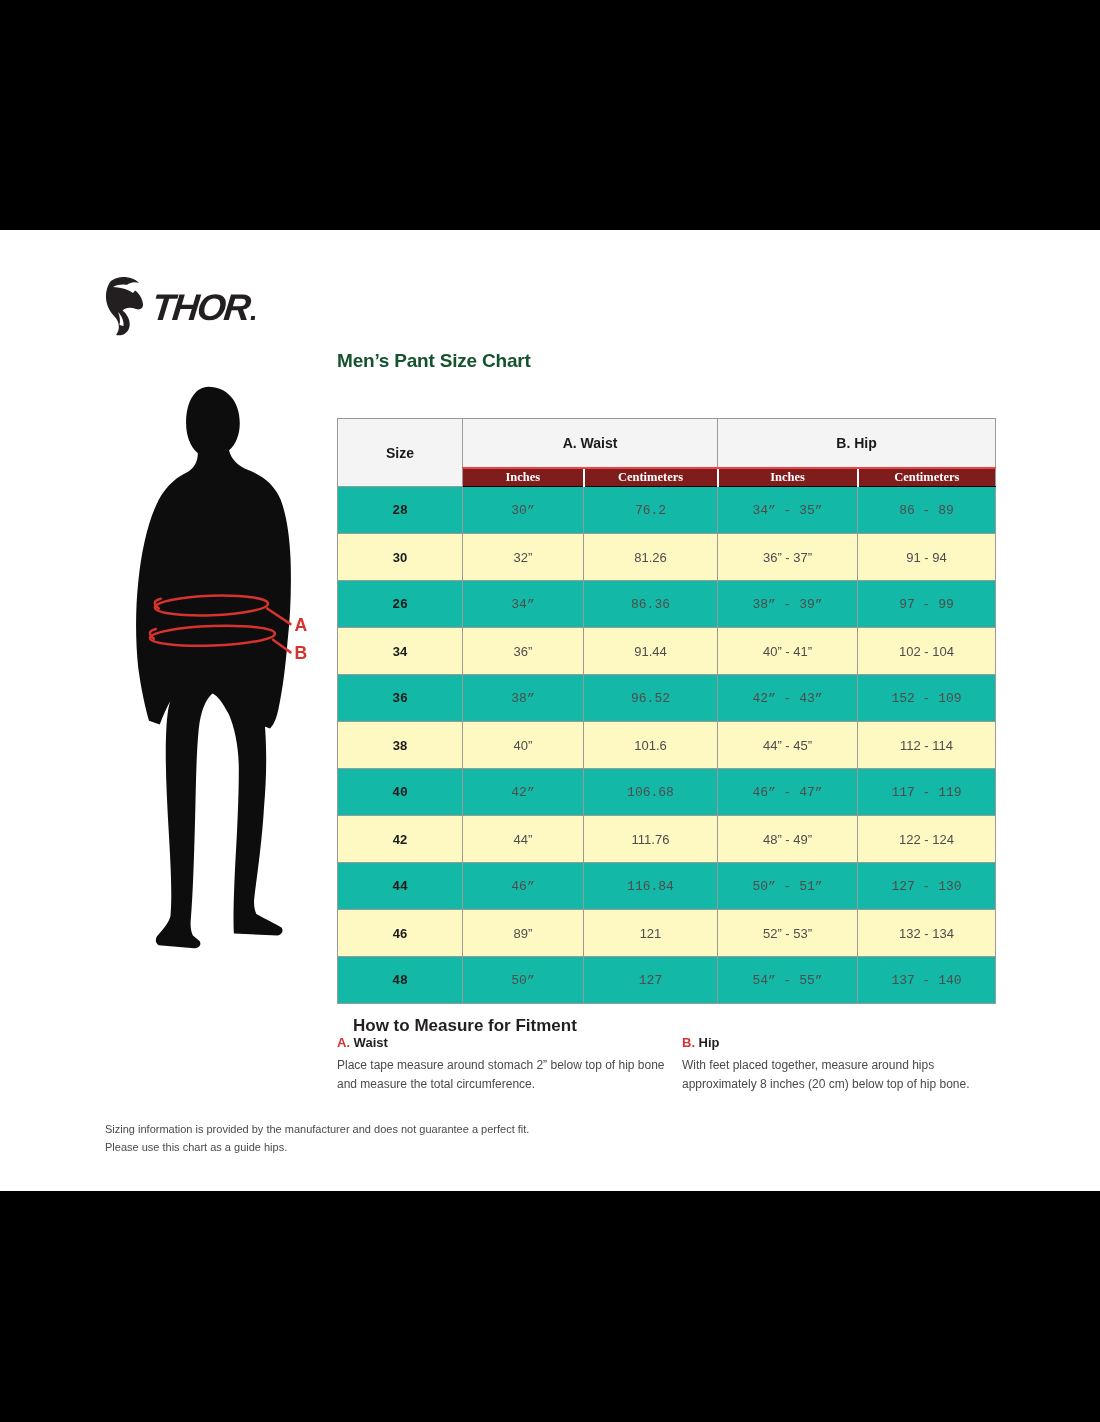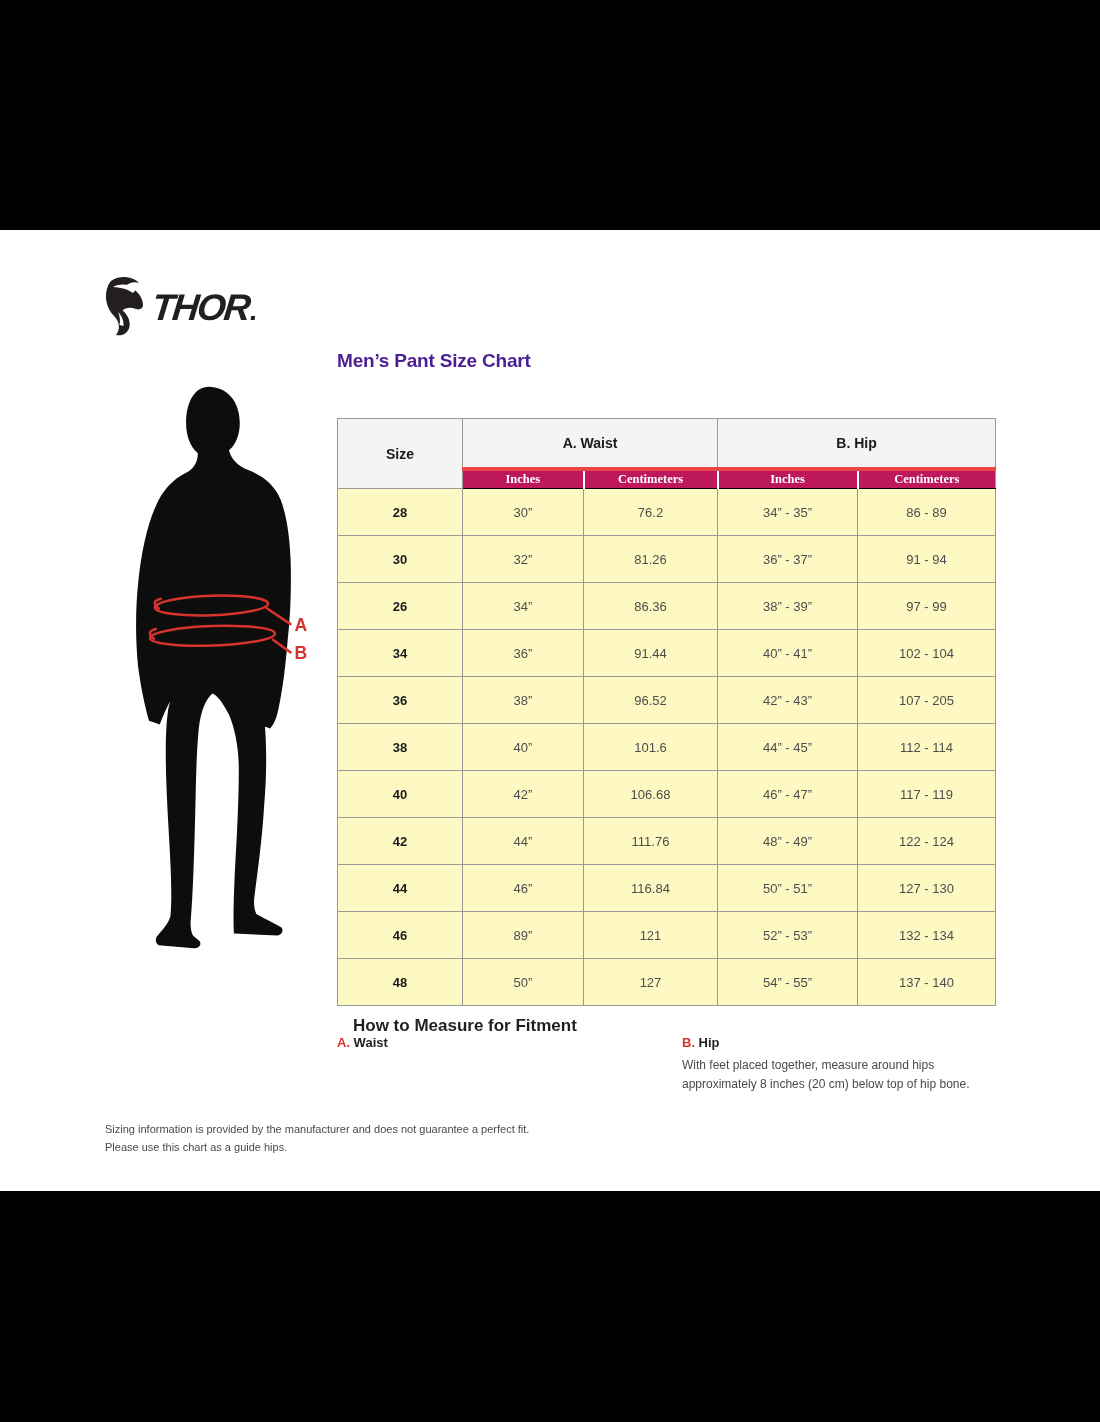--- a/index.html
+++ b/index.html
@@ -9,34 +9,34 @@
   .bar.top{top:0;height:230px;}
   .bar.bottom{top:1191px;height:231px;}
 
   
   .logo{position:absolute;left:104px;top:276px;height:62px;display:flex;align-items:center;}
   .logo svg{display:block;}
   .logo-text{font-weight:bold;font-style:italic;font-size:37px;letter-spacing:-2px;color:#231f20;transform:skewX(-6deg);margin-left:4px;line-height:1;}
   .logo-text::after{content:"";display:inline-block;width:4px;height:4px;background:#231f20;margin-left:3px;vertical-align:baseline;}
 
   
-  .title{position:absolute;left:337px;top:350px;margin:0;font-size:19px;font-weight:bold;color:#4c1d95;letter-spacing:-0.2px;}
+  .title{position:absolute;left:337px;top:350px;margin:0;font-size:19px;font-weight:bold;color:#14532d;letter-spacing:-0.2px;}
 
   
   .figure{position:absolute;left:108px;top:378px;}
 
   
   .size-table{position:absolute;left:337px;top:390px;width:658px;border-collapse:collapse;table-layout:fixed;margin-top:28px;}
   .size-table th,.size-table td{border:1px solid #999999;text-align:center;vertical-align:middle;padding:0;}
   .size-table thead th.group{height:48px;background:#f4f4f4;font-size:14px;font-weight:bold;color:#1a1a1a;}
   .size-table thead th.size-head{background:#f4f4f4;font-size:14px;font-weight:bold;color:#1a1a1a;}
-  .size-table tr.sub th{height:17px;background:#be185d;color:#ffffff;font-family:"Liberation Serif",serif;font-size:12.5px;font-weight:bold;border-top:4px solid #ef4444;border-bottom:1px solid #000;border-left:2px solid #ffffff;}
+  .size-table tr.sub th{height:17px;background:#7f1d1d;color:#ffffff;font-family:"Liberation Serif",serif;font-size:12.5px;font-weight:bold;border-top:2px solid #ef4444;border-bottom:1px solid #000;border-left:2px solid #ffffff;}
   .size-table tr.sub th:first-child{border-left:1px solid #999999;}
   .size-table tbody td{height:46px;font-size:13px;color:#4d4d4d;background:#fef9c3;}
-  .size-table tbody tr.shade td{background:#fef9c3;}
+  .size-table tbody tr.shade td{background:#14b8a6;font-family:Liberation Mono, monospace;}
   .size-table tbody td.size-col{font-weight:bold;color:#1a1a1a;}
 
   
   .howto-title{position:absolute;left:337px;top:1000px;margin:16px;font-size:17px;font-weight:bold;color:#231f20;}
   .howto-col{position:absolute;top:1033px;font-size:12px;line-height:1.55;color:#4a4a4a;}
   .howto-col.col-a{left:337px;width:345px;}
   .howto-col.col-b{left:682px;width:330px;}
   .howto-col h3{margin:0 0 3px 0;font-size:13px;font-weight:bold;color:#231f20;}
   .howto-col h3 .red{color:#d6332e;}
   .howto-col p{margin:0;}
@@ -144,21 +144,21 @@
           <td>36”</td>
           <td>91.44</td>
           <td>40” - 41”</td>
           <td>102 - 104</td>
         </tr>
         <tr class="shade">
           <td class="size-col">36</td>
           <td>38”</td>
           <td>96.52</td>
           <td>42” - 43”</td>
-          <td>107 - 205</td>
+          <td>152 - 109</td>
         </tr>
         <tr>
           <td class="size-col">38</td>
           <td>40”</td>
           <td>101.6</td>
           <td>44” - 45”</td>
           <td>112 - 114</td>
         </tr>
         <tr class="shade">
           <td class="size-col">40</td>
@@ -195,20 +195,21 @@
           <td>54” - 55”</td>
           <td>137 - 140</td>
         </tr>
       </tbody>
   </table>
 
   <h2 class="howto-title">How to Measure for Fitment</h2>
 
   <div class="howto-col col-a">
     <h3><span class="red">A.</span><span> Waist</span></h3>
+    <p>Place tape measure around stomach 2” below top of hip bone and measure the total circumference.</p>
   </div>
 
   <div class="howto-col col-b">
     <h3><span class="red">B.</span><span> Hip</span></h3>
     <p>With feet placed together, measure around hips approximately 8 inches (20 cm) below top of hip bone.</p>
   </div>
 
   <div class="disclaimer">
     <div>Sizing information is provided by the manufacturer and does not guarantee a perfect fit.</div>
     <div>Please use this chart as a guide hips.</div>

